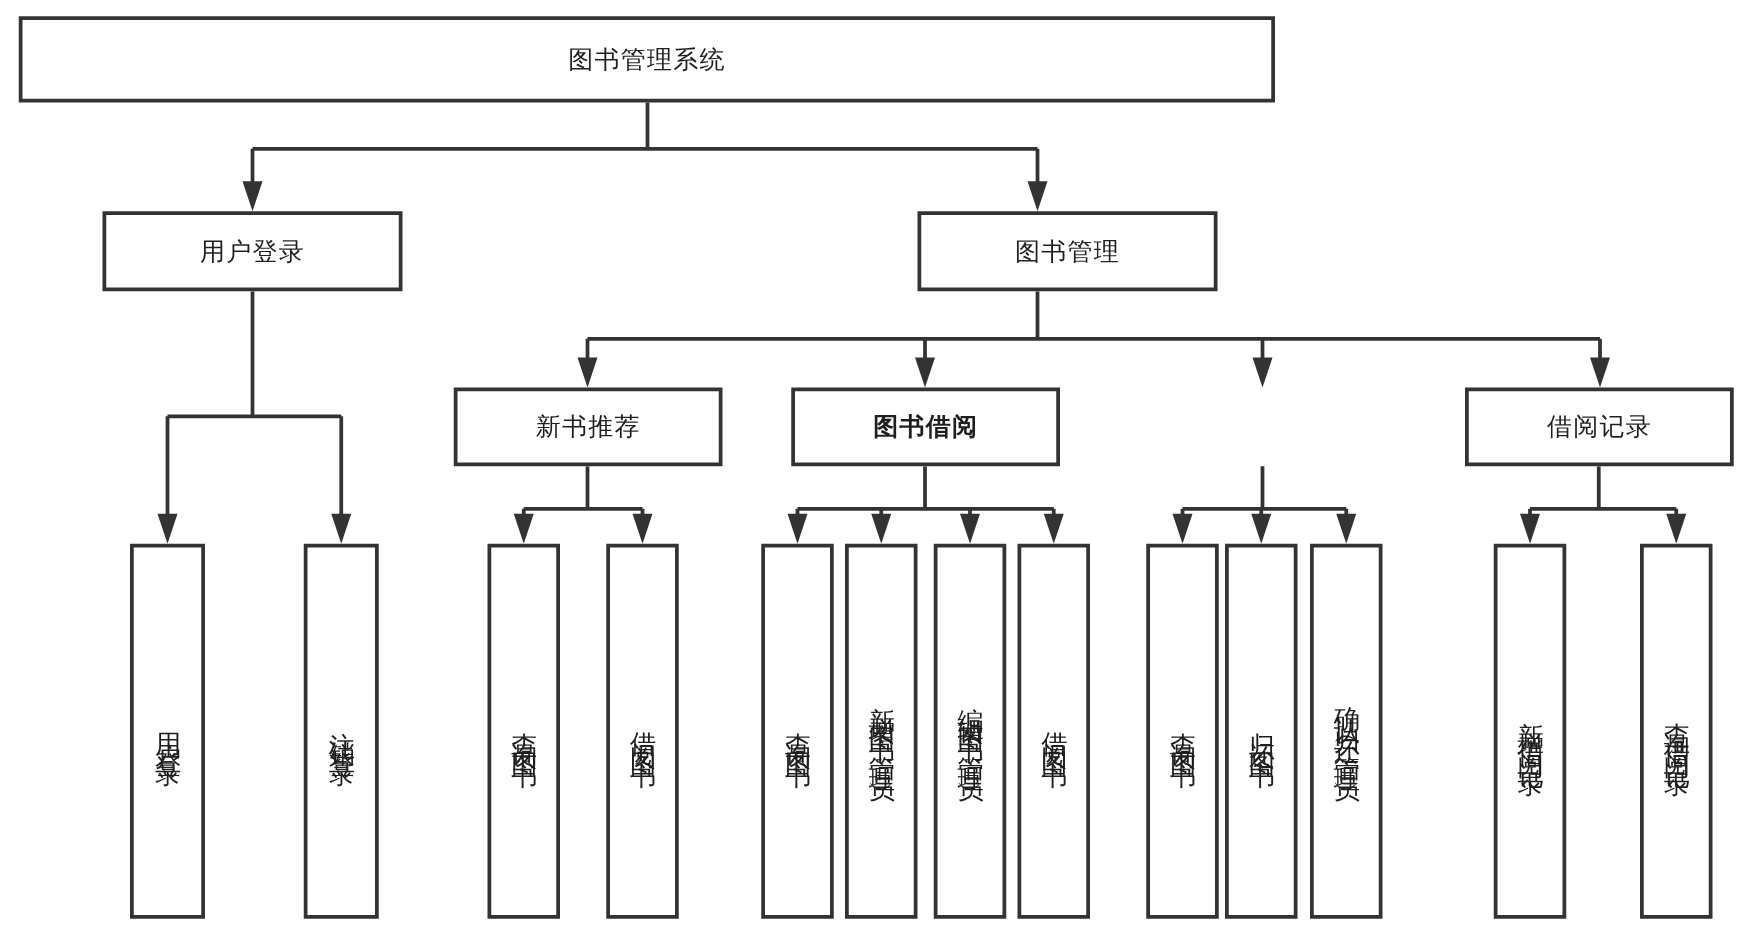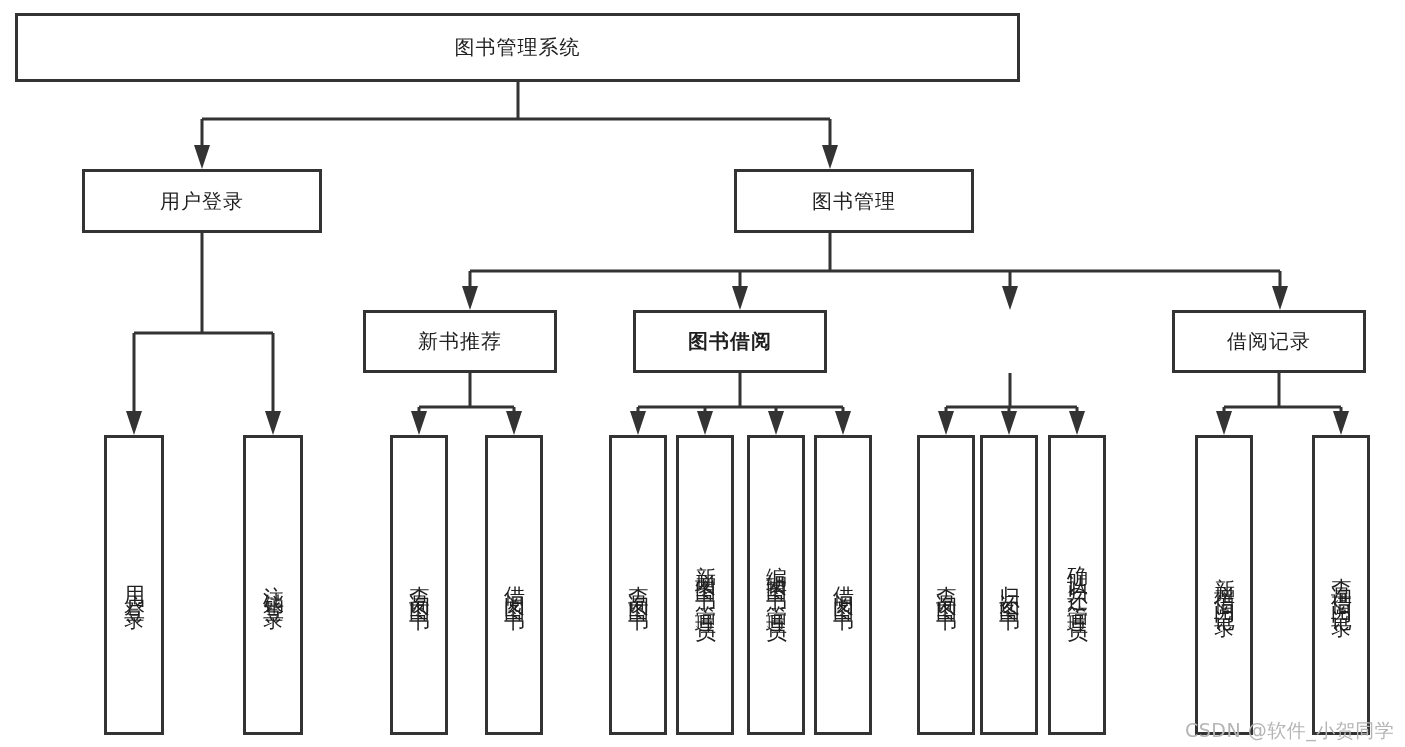--- a/index.html
+++ b/index.html
@@ -9,21 +9,21 @@
   }
   .wires { position:absolute; left:0; top:0; width:1405px; height:747px; }
   .node {
     position:absolute; box-sizing:border-box; border:3px solid #333333;
     background:#ffffff; display:flex; align-items:center; justify-content:center;
     color:#1f1f1f;
   }
   .hlabel { font-size:20px; letter-spacing:1px; white-space:nowrap; }
   .root  { left:15px;  top:13px;  width:1005px; height:69px; }
   .lv2   { top:169px; height:64px; width:240px; }
-  .lv3   { top:310px; height:63px; width:194px; }
+  .lv3   { top:310px; height:63px; width:215px; }
   .leaf  { top:435px; height:300px; width:58px; }
   .leaf span {
     writing-mode:vertical-rl; text-orientation:mixed;
     font-size:21px; letter-spacing:8px; line-height:1; white-space:nowrap;
   }
   .watermark {
     position:absolute; left:1185px; top:718px; font-size:19px;
     color:#b5b5b5; white-space:nowrap; letter-spacing:0.5px;
   }
 </style>
@@ -130,15 +130,14 @@
     <span>确认归还（管理员）</span>
   </div>
 
   <div class="node leaf" style="left:1195px;">
     <span>新增借阅记录</span>
   </div>
   <div class="node leaf" style="left:1312px;">
     <span>查询借阅记录</span>
   </div>
 
-  <div class="watermark">CSDN @软件_小贺同学</div>
 
 </div>
 
 </body></html>

